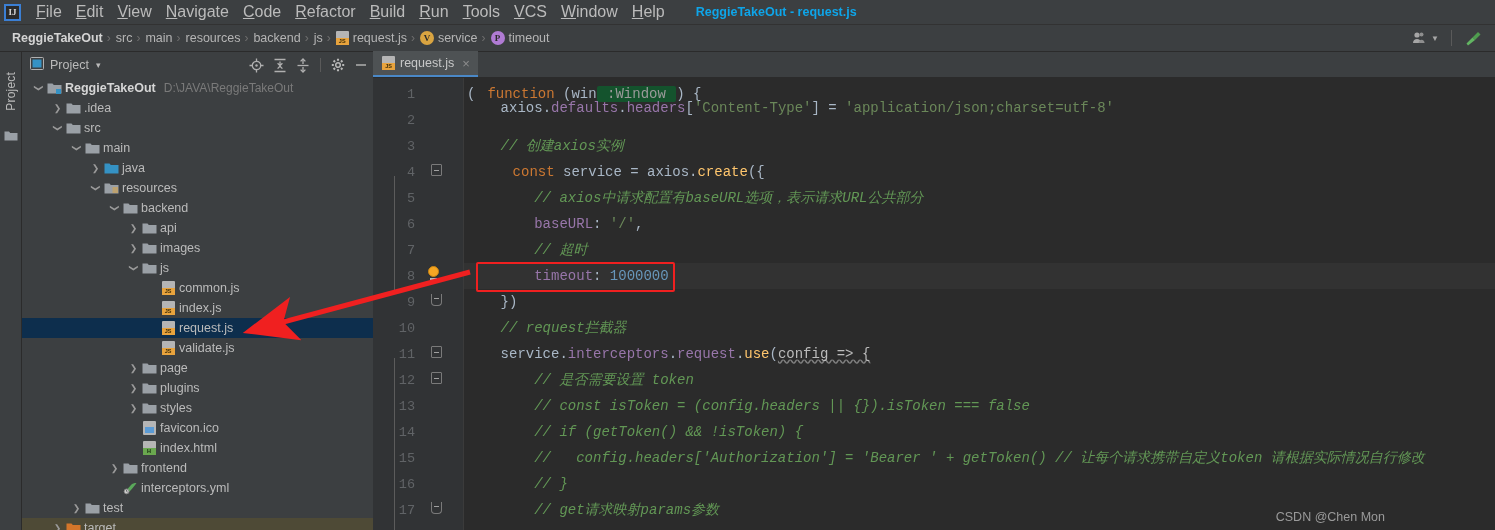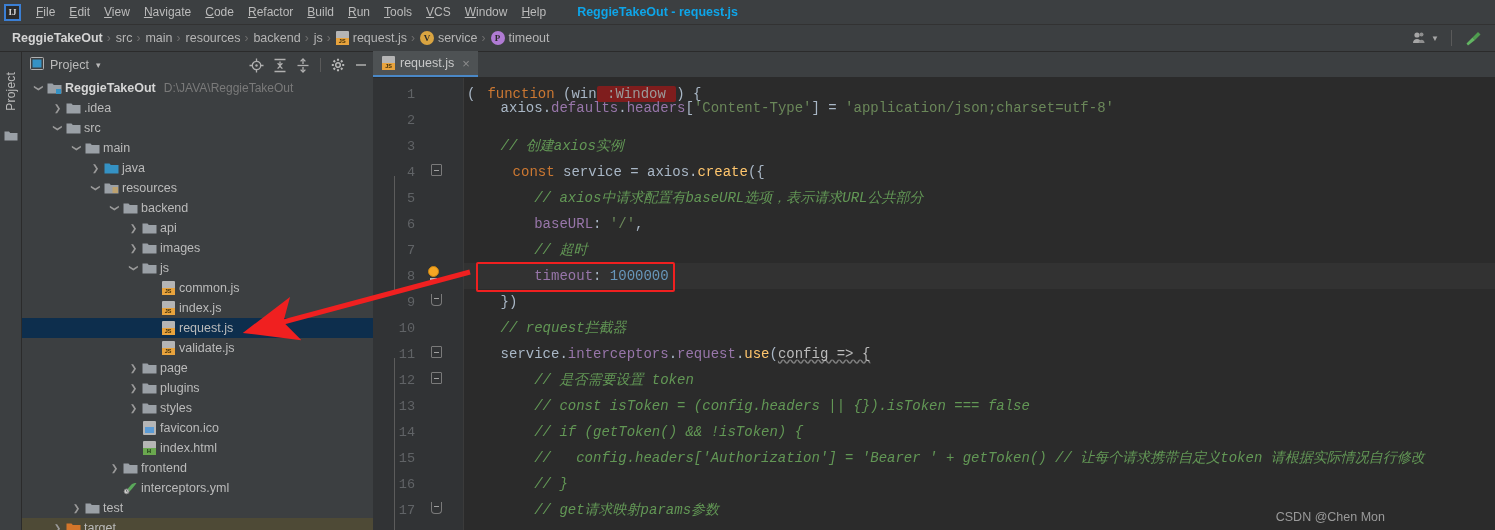--- a/index.html
+++ b/index.html
@@ -22,21 +22,21 @@
     border-bottom: 1px solid #323232;
   }
   .ij-logo {
     width: 17px; height: 17px; margin-left: 4px; margin-right: 8px;
     border: 2px solid #3b7fd4; background: #2b2b2b;
     display: flex; align-items: center; justify-content: center;
     font-size: 9px; font-weight: bold; color: #d8d8d8;
     font-family: "Liberation Serif", serif; line-height: 1;
   }
   .menu-item {
-    padding: 3px 7px; color: #bbbbbb; font-size: 12px;
+    padding: 3px 7px; color: #bbbbbb; font-size: 16px;
     white-space: nowrap; cursor: default;
   }
   .menu-item u { text-decoration: underline; }
   .win-title {
     margin-left: 24px; color: #0ea5e9; font-size: 12.5px; white-space: nowrap; font-weight: bold;
   }
 
   
   .navbar {
     position: absolute; left: 0; top: 25px; width: 1495px; height: 27px;
@@ -189,21 +189,21 @@
   }
 
   
   .kw   { color: #cc7832; margin-left: 12px; }
   .str  { color: #6a8759; }
   .num  { color: #6897bb; }
   .cmt  { color: #629755; font-style: italic; }
   .fn   { color: #ffc66d; }
   .prop { color: #9876aa; }
   .pln  { color: #a9b7c6; }
-  .hint { color: #9a9a9a; background: #7f1d1d; border-radius: 2px; padding: 0 2px; }
+  .hint { color: #9a9a9a; background: #14532d; border-radius: 2px; padding: 0 2px; }
   .squig { text-decoration: underline wavy #808080; text-decoration-skip-ink: none; }
 
   
   .redbox {
     position: absolute; border: 2.5px solid #f02020; border-radius: 2px;
     pointer-events: none; z-index: 40;
   }
   
   .arrow-svg {
     position: absolute; left: 0; top: 0; width: 1495px; height: 530px;

